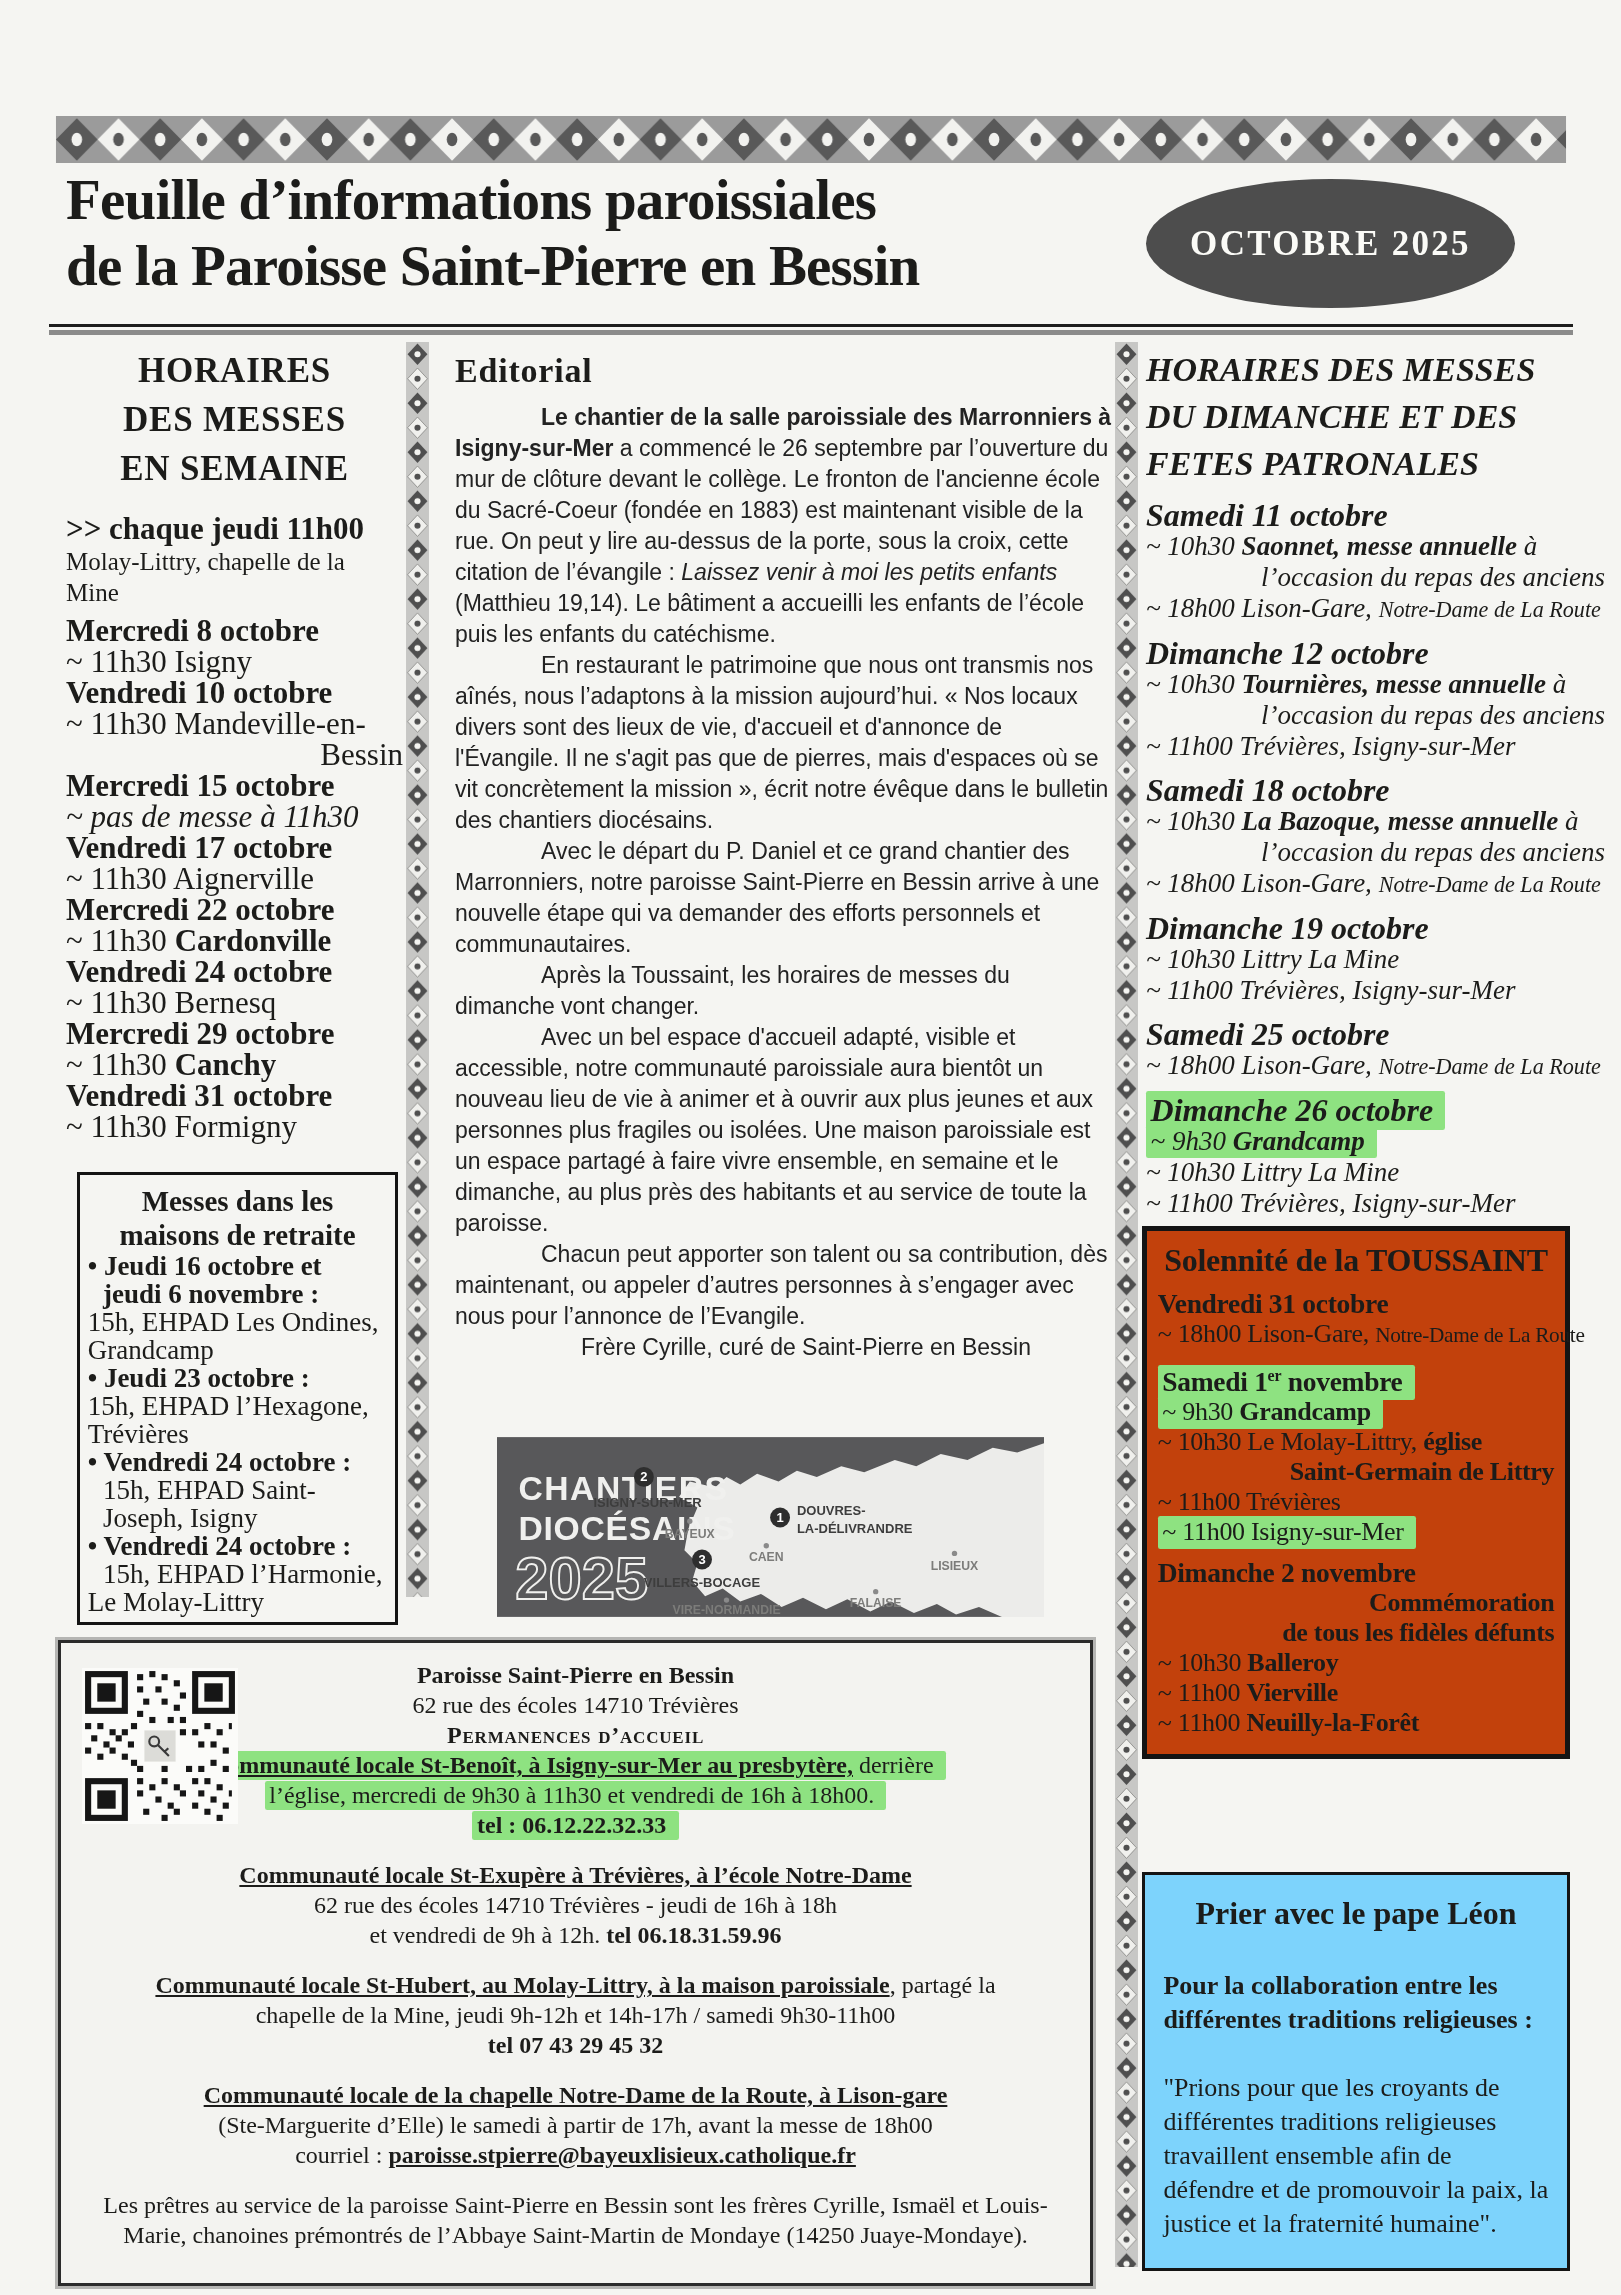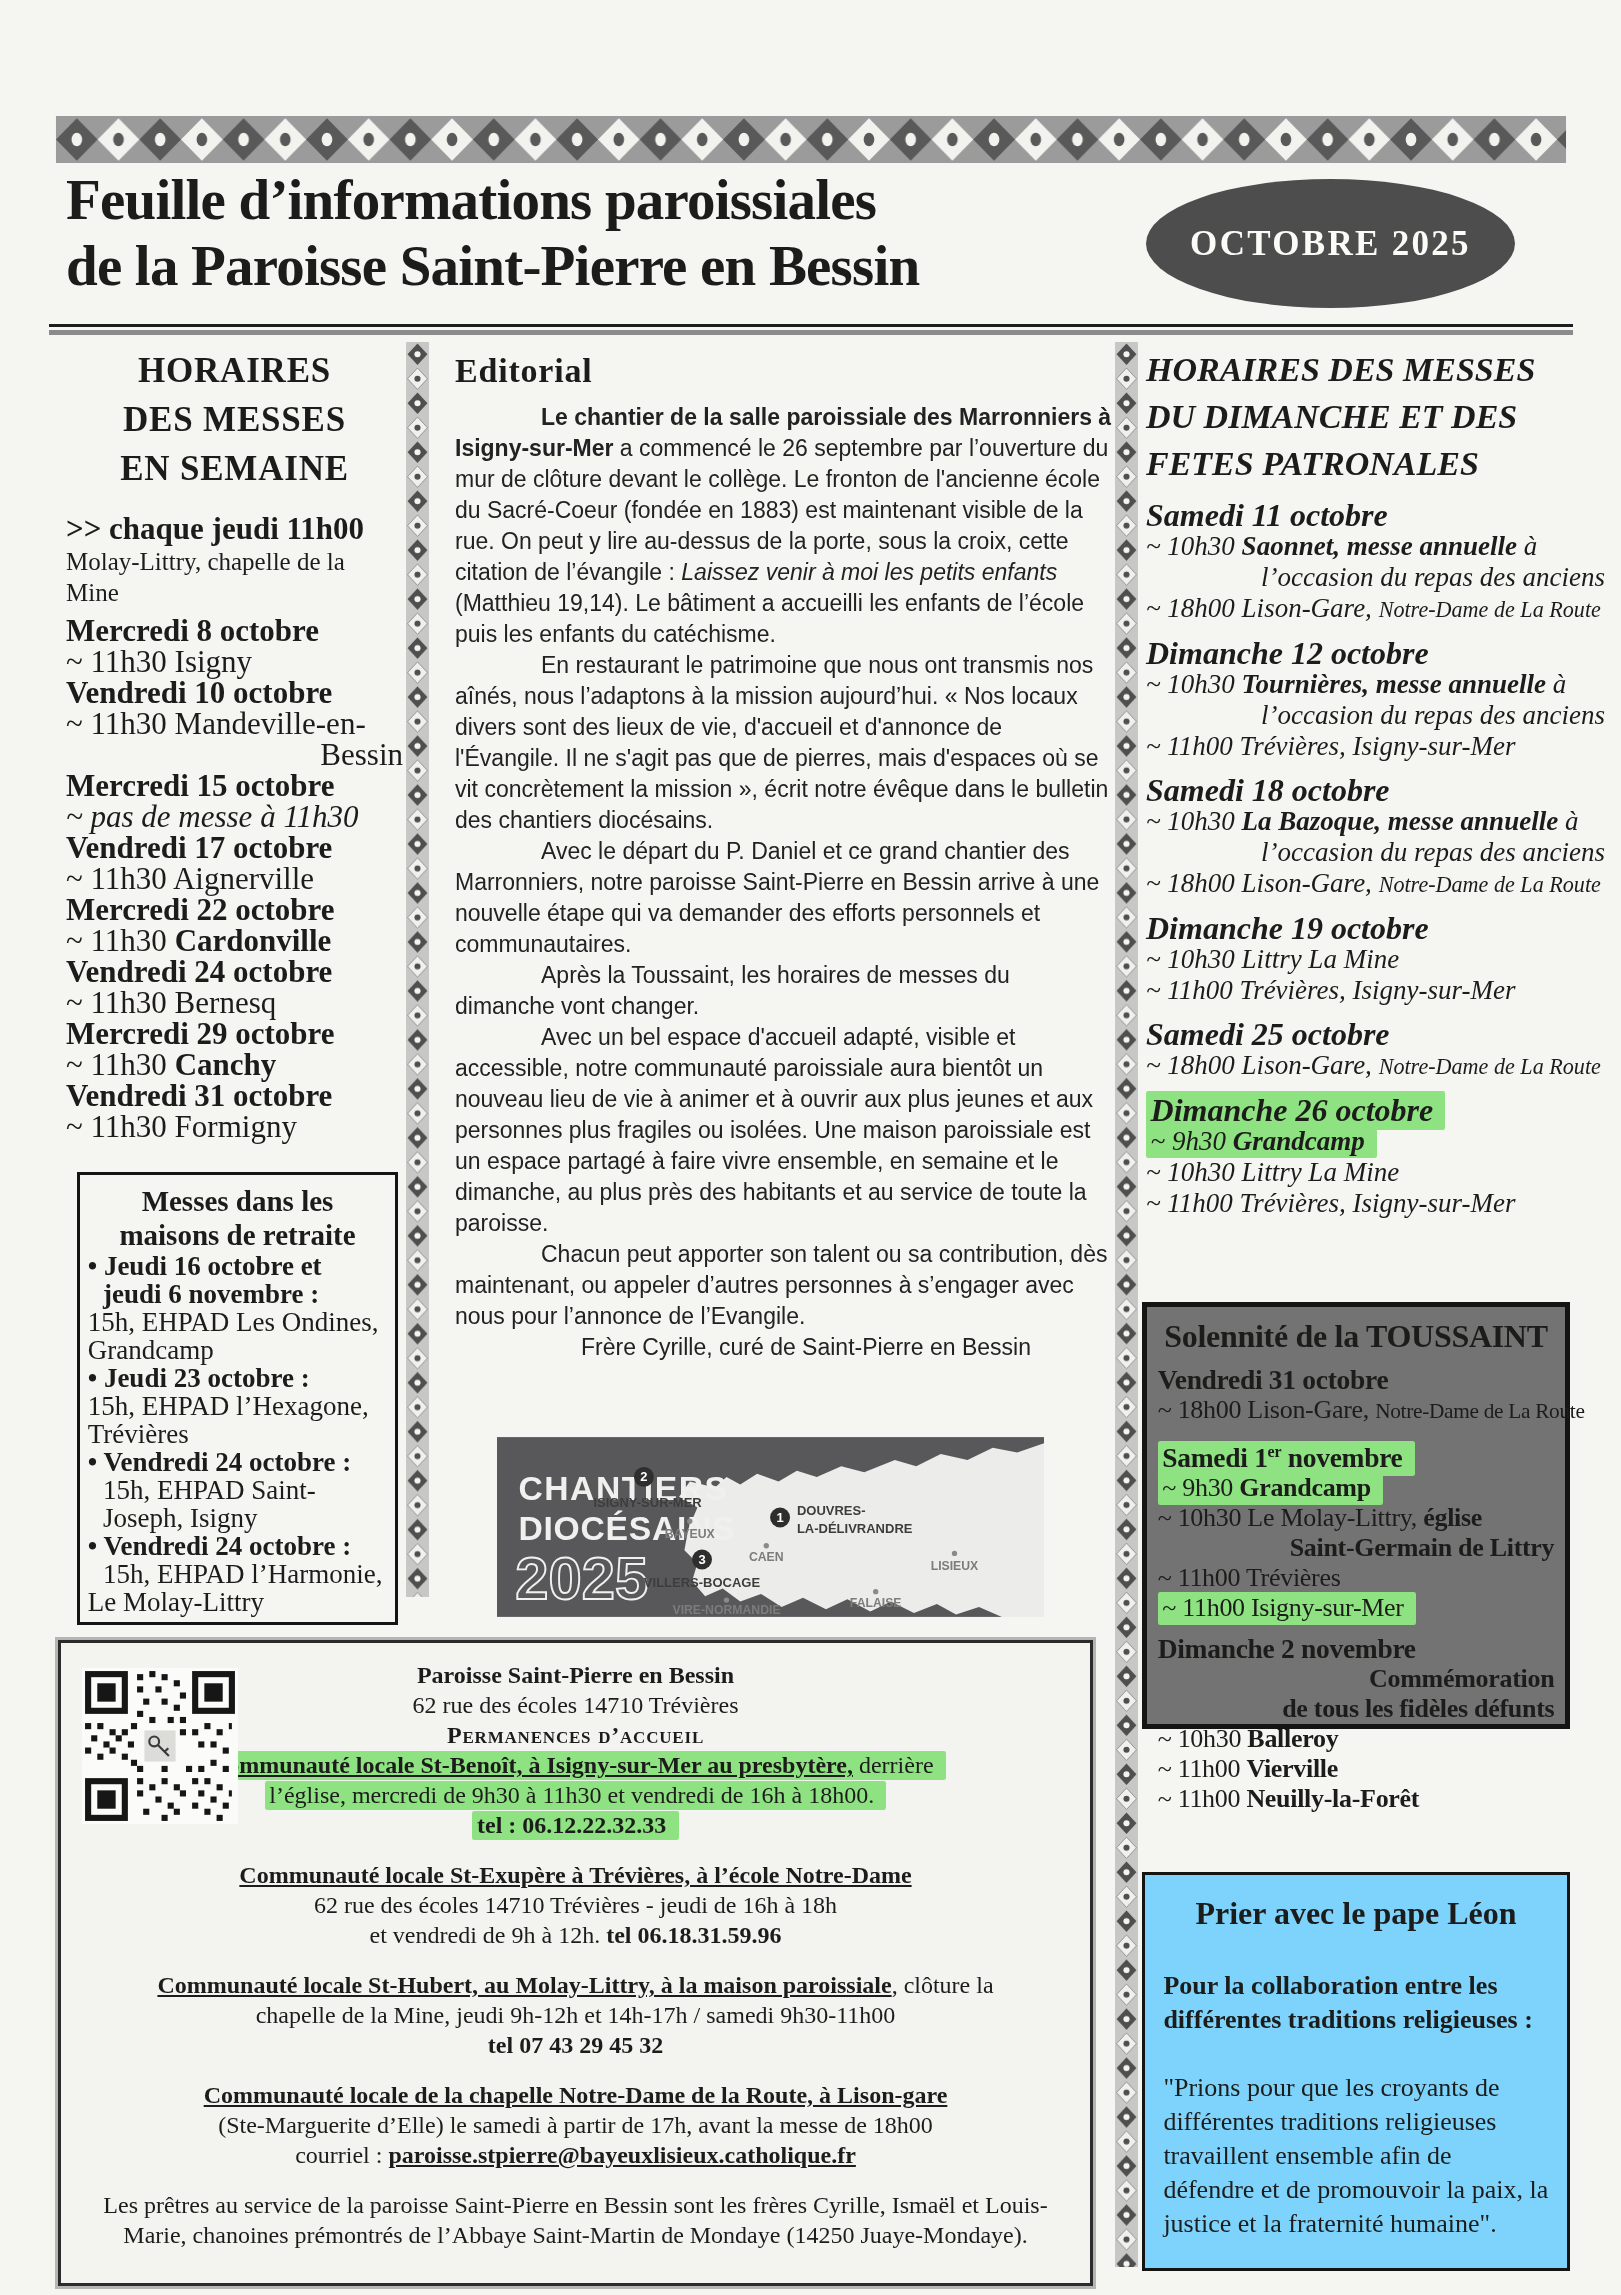--- a/index.html
+++ b/index.html
@@ -41,21 +41,21 @@
   .sig{font-family:"Liberation Sans", sans-serif;font-size:23px;line-height:31px;text-indent:126px;color:#222;}
   
   .col-right{position:absolute;left:1146px;top:346px;width:424px;font-style:italic;}
   .rh{font-size:34px;line-height:47px;font-weight:bold;}
   .right-schedule{margin-top:12.2px;font-size:27px;}
   .right-schedule .line{line-height:31px;white-space:nowrap;}
   .right-schedule .date{margin-top:13px;font-size:32px;}
   .indent{padding-left:115px;}
   .hl-wrap{background:#8ee281;padding:0.8px 12.2px 2.3px 4.6px;border-radius:2.3px;}
   
-  .t-box{position:absolute;left:1142px;top:1302px;width:428px;height:427px;border:5.4px solid #141414;background:#737373;
+  .t-box{position:absolute;left:1142px;top:1226px;width:428px;height:533px;border:5.4px solid #141414;background:#c2410c;
          padding:10.7px 10.7px;box-sizing:border-box;font-size:26px;letter-spacing:-0.3px;}
   .t-title{text-align:center;font-size:32px;font-weight:bold;margin-bottom:6.1px;}
   .t-box .line{line-height:30px;white-space:nowrap;}
   .t-box .date{margin-top:10.7px;font-size:27.5px;}
   .t-box .right{white-space:normal;}
   
   .p-box{position:absolute;left:1142px;top:1872px;width:428px;height:399px;border:3.8px solid #141414;background:#7dd3fc;
          padding:20px 18.4px;box-sizing:border-box;}
   .p-title{text-align:center;font-size:32px;font-weight:bold;margin-bottom:37px;}
   .p-intro{font-size:26px;font-weight:bold;line-height:34px;}
@@ -356,21 +356,21 @@
         <div class="line c-sub"><span>62 rue des écoles 14710 Trévières</span></div>
         <div class="line c-perm"><span>Permanences d’accueil</span></div>
         <div class="line"><span class="hl-wrap"><span class="b u">Communauté locale St-Benoît, à Isigny-sur-Mer au presbytère,</span><span> derrière</span></span></div>
         <div class="line"><span class="hl-wrap"><span>l’église, mercredi de 9h30 à 11h30 et vendredi de 16h à 18h00.</span></span></div>
         <div class="line"><span class="hl-wrap"><span class="b">tel : 06.12.22.32.33</span></span></div>
         <div class="line gap"></div>
         <div class="line"><span class="b u">Communauté locale St-Exupère à Trévières, à l’école Notre-Dame</span></div>
         <div class="line"><span>62 rue des écoles 14710 Trévières - jeudi de 16h à 18h</span></div>
         <div class="line"><span>et vendredi de 9h à 12h.  </span><span class="b">tel 06.18.31.59.96</span></div>
         <div class="line gap"></div>
-        <div class="line"><span class="b u">Communauté locale St-Hubert, au Molay-Littry, à la maison paroissiale</span><span>, clôture la</span></div>
+        <div class="line"><span class="b u">Communauté locale St-Hubert, au Molay-Littry, à la maison paroissiale</span><span>, partagé la</span></div>
         <div class="line"><span>chapelle de la Mine, jeudi 9h-12h et 14h-17h / samedi 9h30-11h00</span></div>
         <div class="line"><span class="b">tel 07 43 29 45 32</span></div>
         <div class="line gap"></div>
         <div class="line"><span class="b u">Communauté locale de la chapelle Notre-Dame de la Route, à Lison-gare</span></div>
         <div class="line"><span>(Ste-Marguerite d’Elle) le samedi à partir de 17h, avant la messe de 18h00</span></div>
         <div class="line"><span>courriel : </span><span class="b u">paroisse.stpierre@bayeuxlisieux.catholique.fr</span></div>
         <div class="line gap"></div>
         <div class="line small-print"><span>Les prêtres au service de la paroisse Saint-Pierre en Bessin sont les frères Cyrille, Ismaël et Louis-</span></div>
         <div class="line small-print"><span>Marie, chanoines prémontrés de l’Abbaye Saint-Martin de Mondaye (14250 Juaye-Mondaye).</span></div>
       </div>

